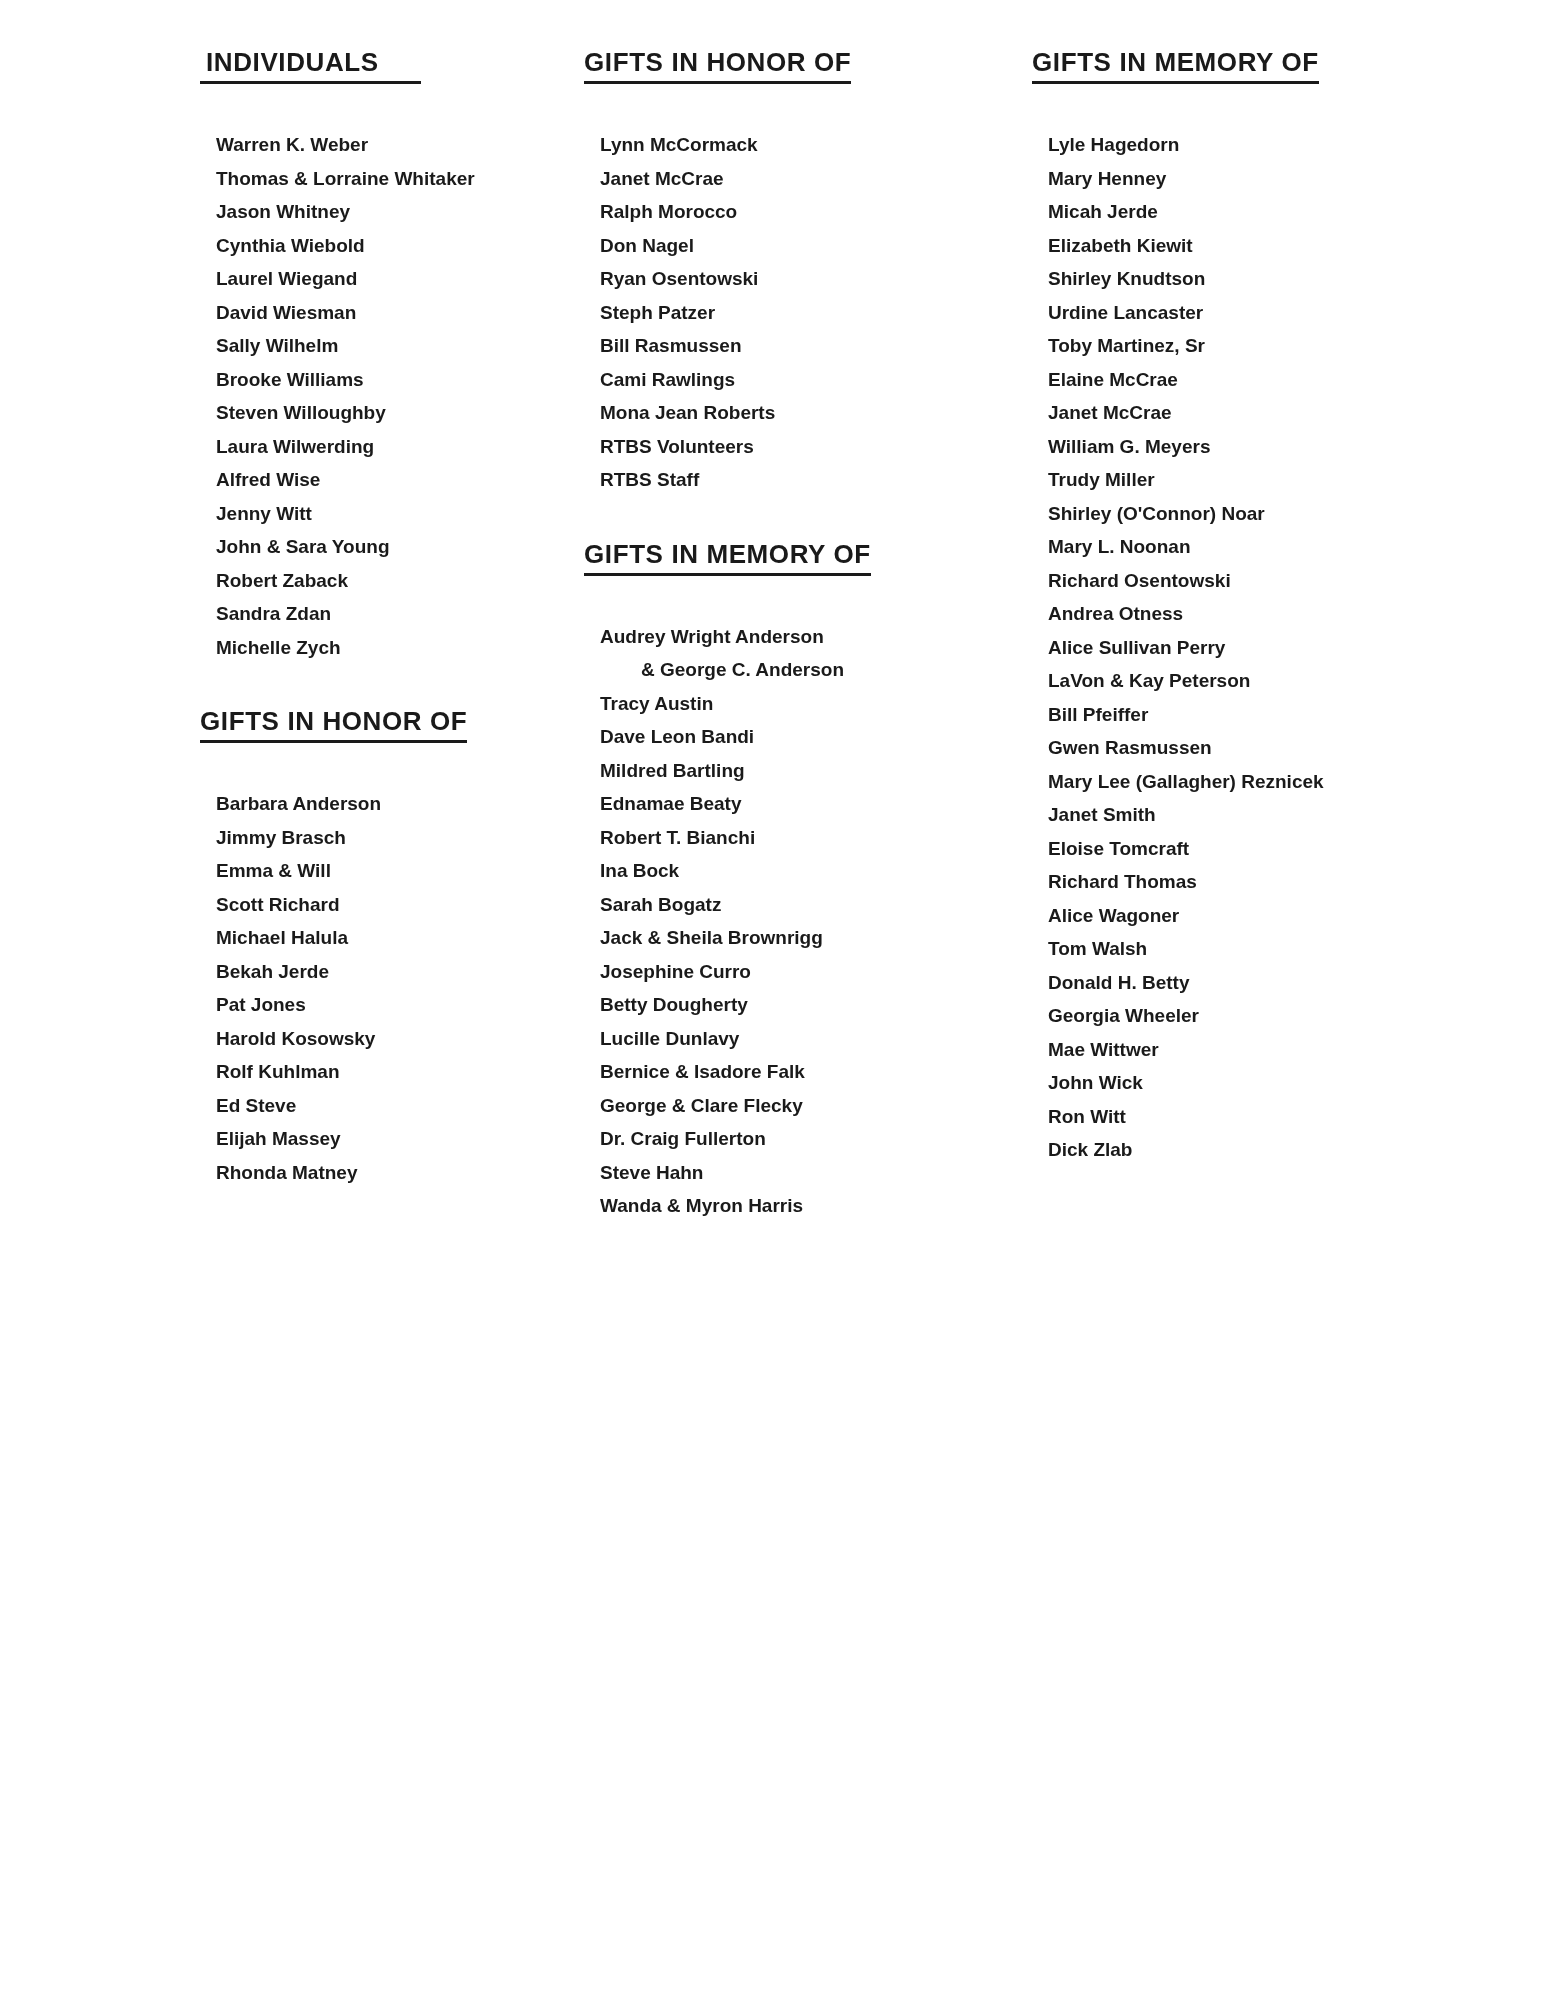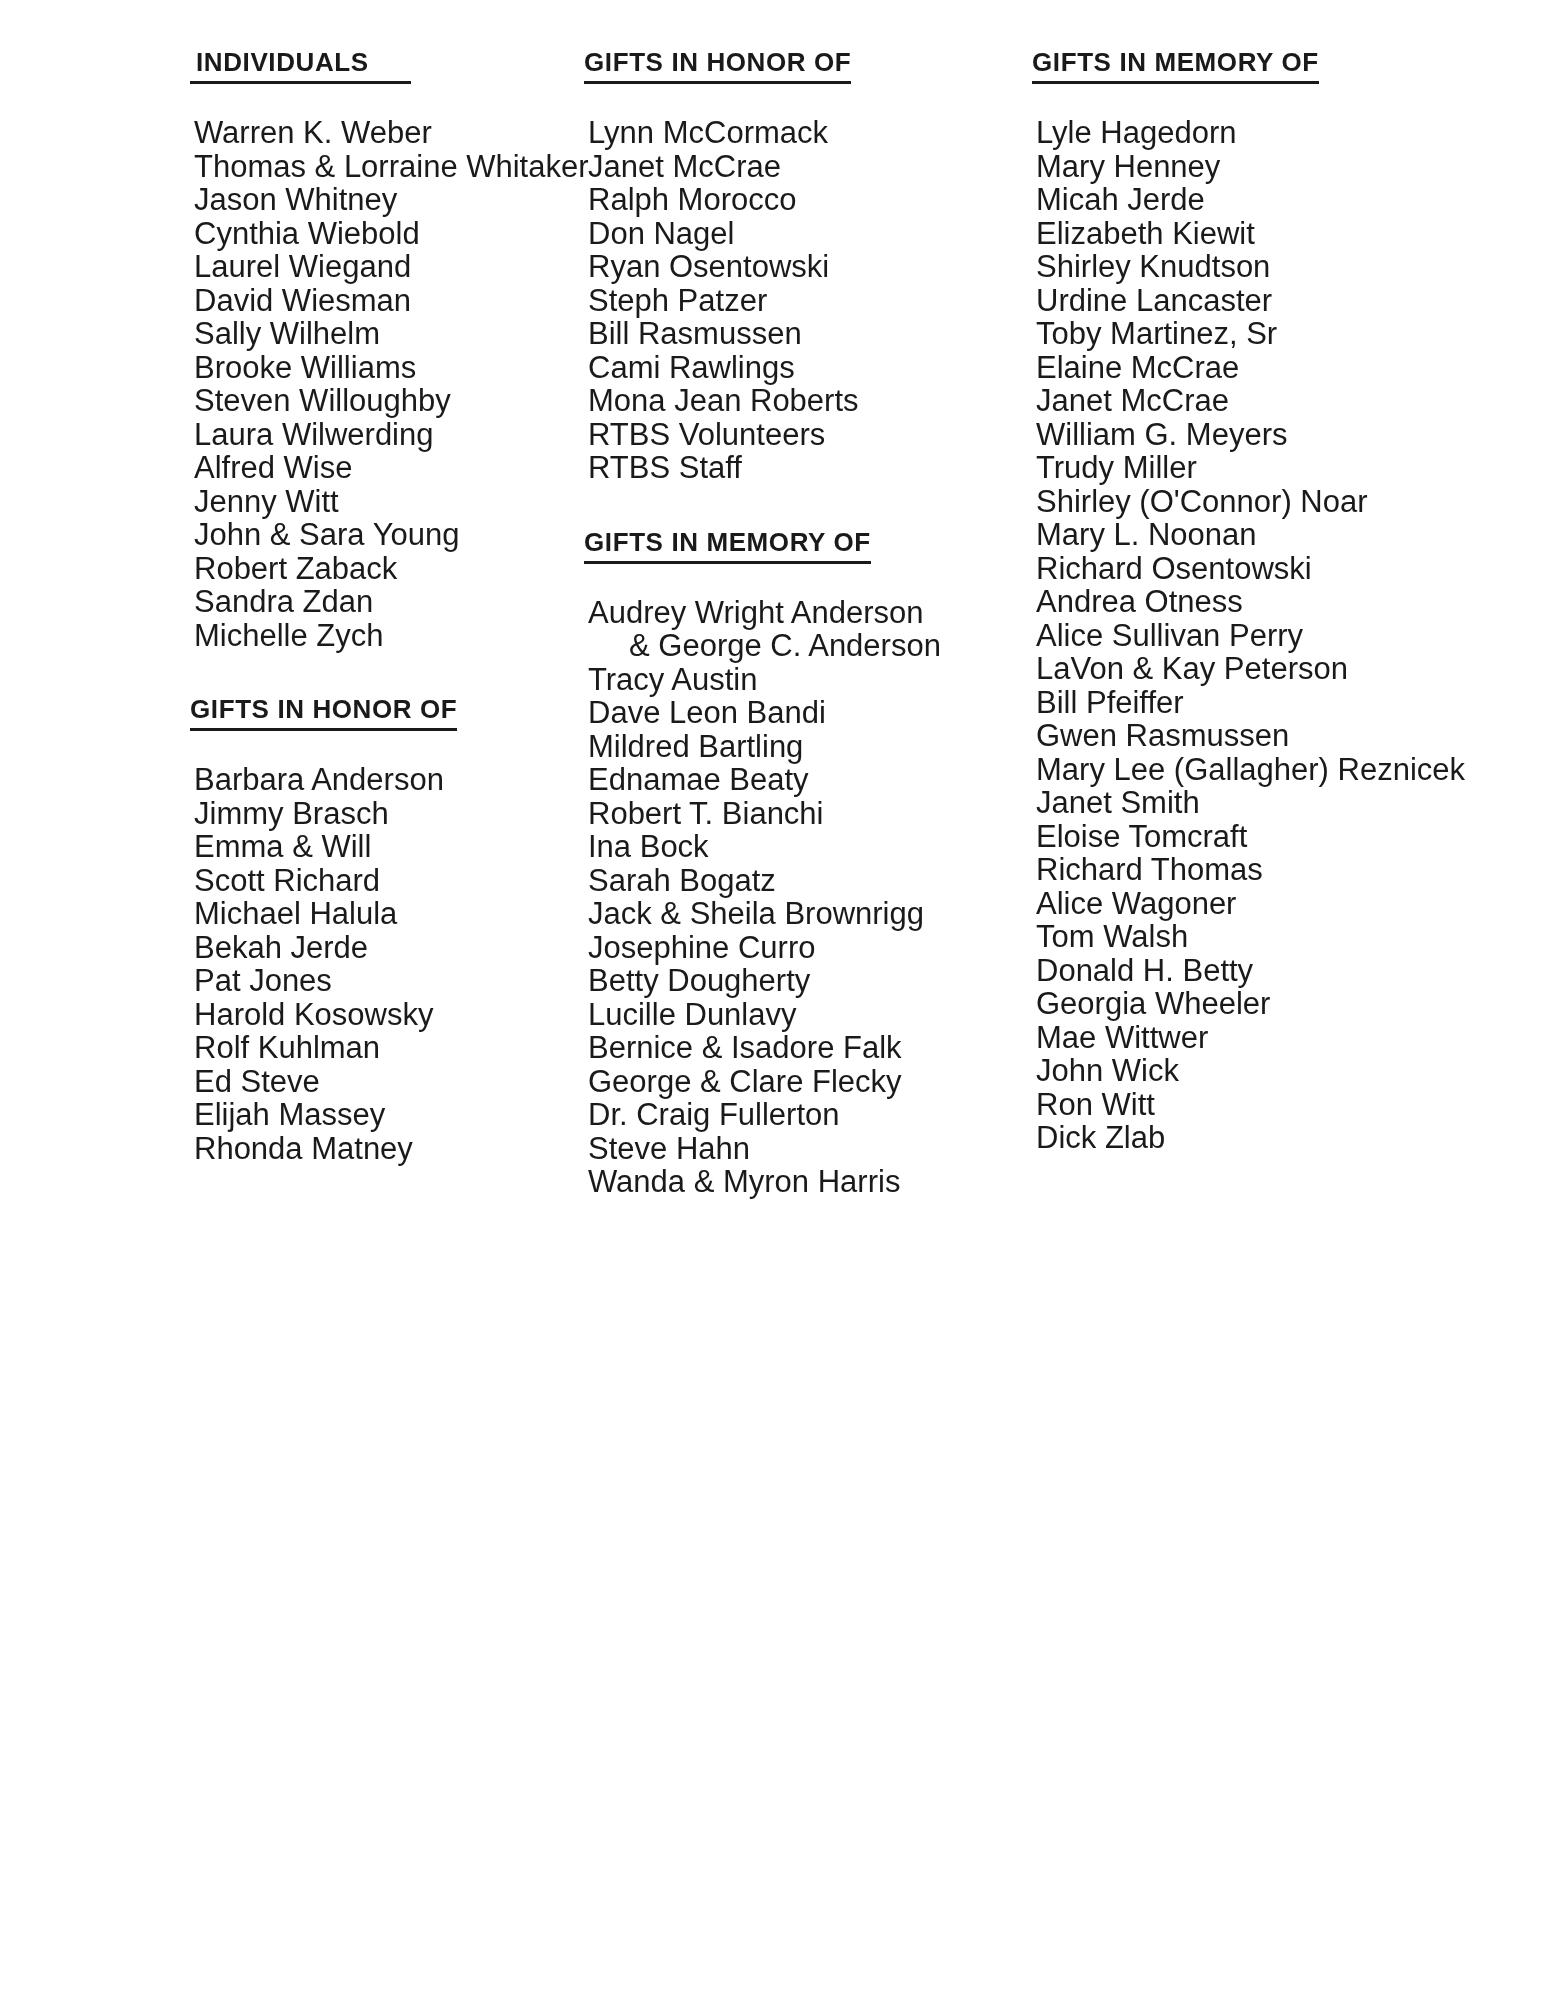--- a/index.html
+++ b/index.html
@@ -17,21 +17,21 @@
   }
   .page {
     position: absolute;
     inset: 0;
     background: #ffffff;
   }
   .column {
     position: absolute;
     top: 46px;
   }
-  .col-0 { left: 190px; width: 380px; }
+  .col-0 { left: 200px; width: 380px; }
   .col-1 { left: 584px; width: 445px; }
   .col-2 { left: 1032px; width: 500px; }
 
   .section + .section { margin-top: 41px; }
 
   .section-header {
     display: inline-block;
     width: fit-content;
     margin: 0 0 28px 0;
     font-size: 26px;
@@ -42,25 +42,25 @@
     padding-bottom: 3px;
     white-space: nowrap;
   }
   .section-header.extend {
     padding-left: 6px;
     padding-right: 42px;
   }
 
   .name-list {
     list-style: none;
-    margin: 4px;
+    margin: 16px;
     padding: 0;
-    font-size: 31px;
+    font-size: 19px;
     line-height: 33.5px;
-    font-weight: normal;
+    font-weight: bold;
     white-space: nowrap;
   }
   .name-list .name { margin: 0; padding: 0; }
   .name-list .name.indent { padding-left: 41px; }
 </style>
 </head>
 <body>
 
 <div class="page">
   <div class="column col-0">

